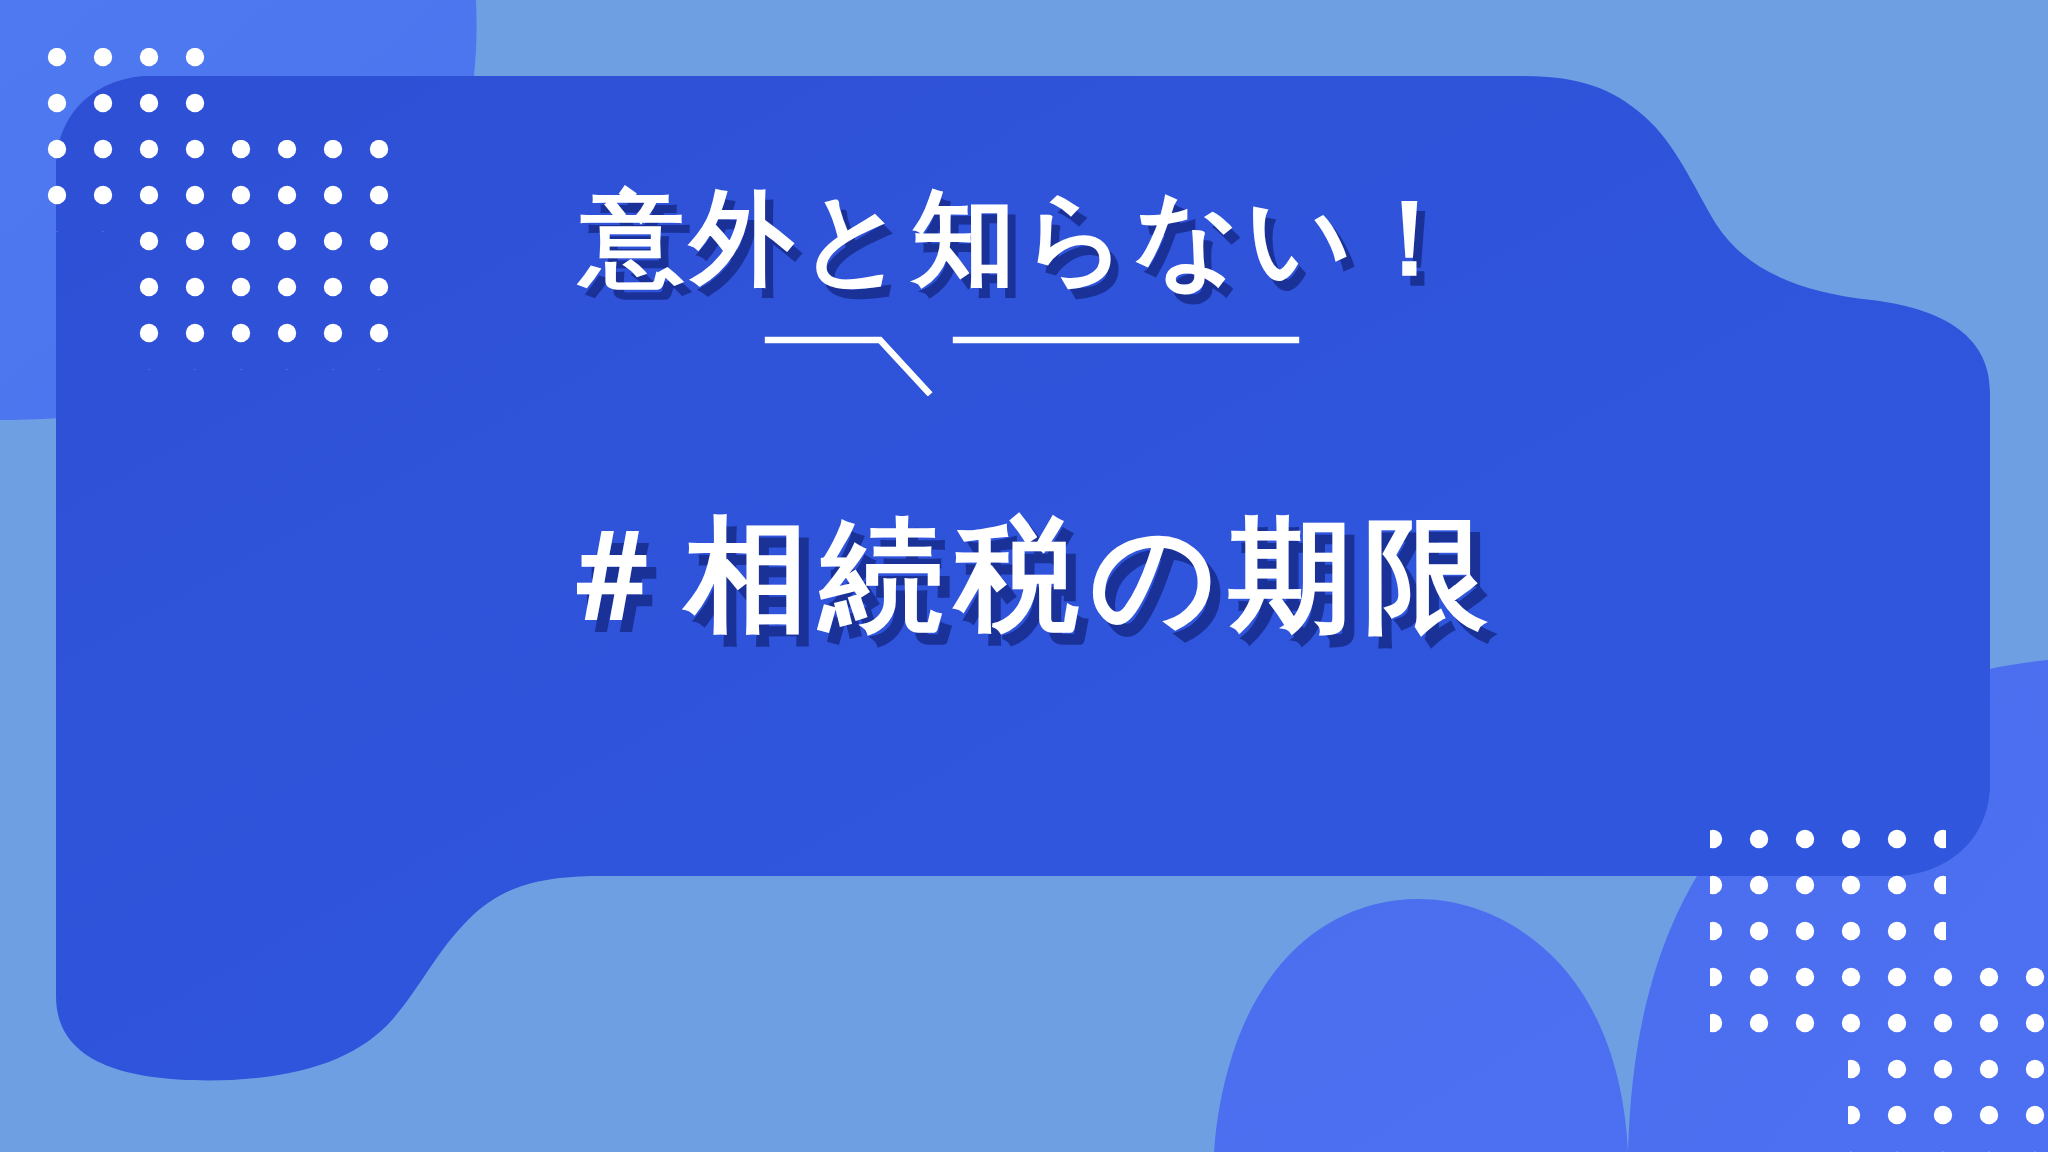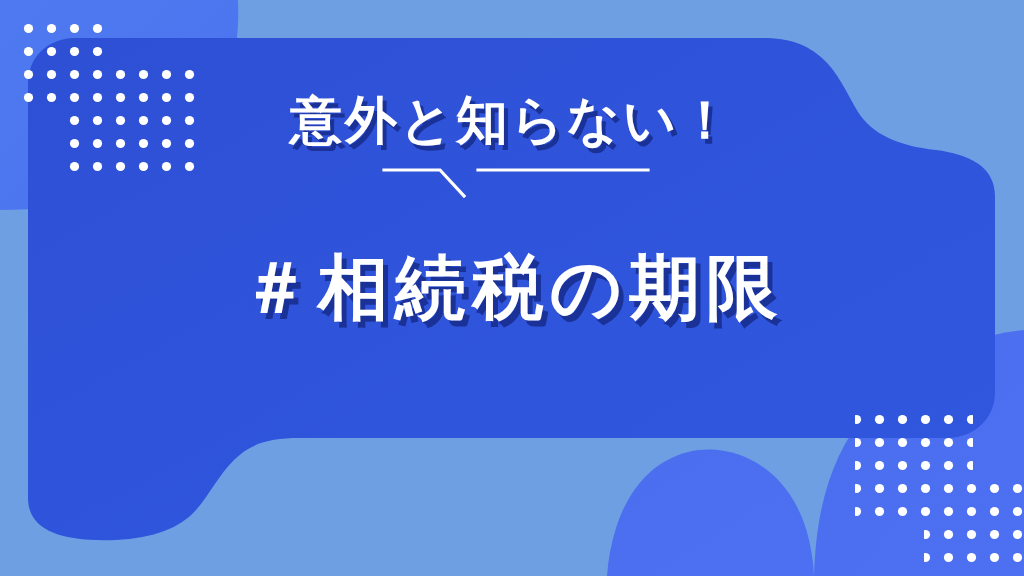--- a/index.html
+++ b/index.html
@@ -51,21 +51,21 @@
 
   .eyebrow {
     top: 88px;
     font-size: 52px;
     line-height: 64px;
     text-shadow: 4px 5px 0 rgba(22, 44, 140, 0.85);
   }
 
   .headline {
     top: 250px;
-    font-size: 71px;
+    font-size: 62px;
     line-height: 76px;
     letter-spacing: 0.09em;
     text-shadow: 5px 6px 0 rgba(22, 44, 140, 0.85);
   }
 
   .divider {
     position: absolute;
     left: 382px;
     top: 162px;
     width: 268px;

